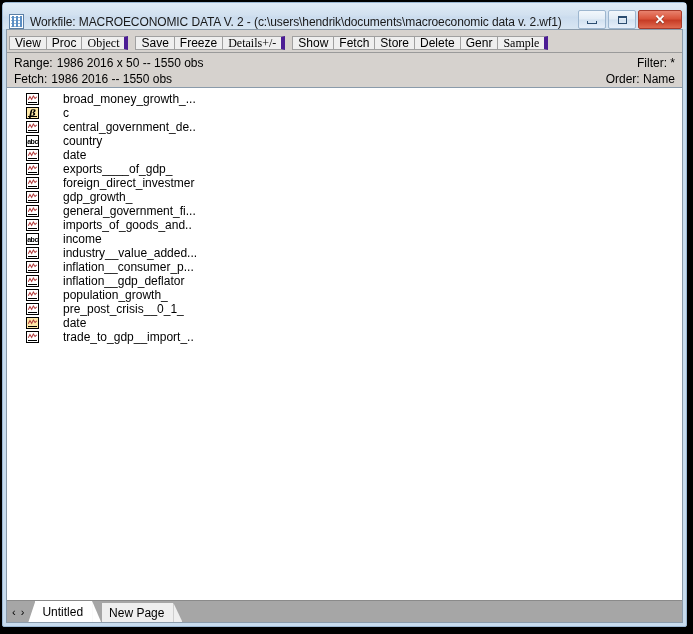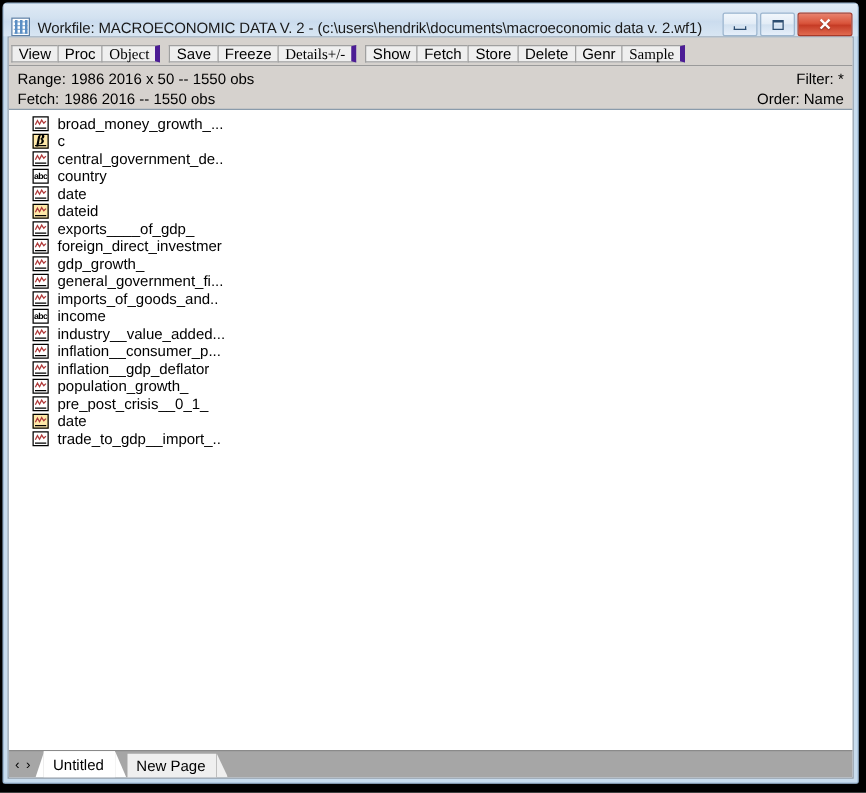--- a/index.html
+++ b/index.html
@@ -197,20 +197,21 @@
     overflow: hidden;
     padding: 4px 0 0 0;
     position: relative;
   }
   .obj-row {
     display: flex;
     align-items: center;
     height: 14px;
     padding-left: 19px;
     cursor: default;
+    gap: 17px;
   }
   .obj-label {
     font-size: 12px;
     color: #000000;
     margin-left: 7px;
     white-space: nowrap;
     line-height: 14px;
   }
 
   
@@ -431,29 +432,20 @@
         <div class="obj-row">
           <div class="obj-icon series">
             <svg class="zigzag" viewBox="0 0 13 12" preserveAspectRatio="none">
               <polyline points="1.5,7 3.5,3 5.5,6.5 7.5,2.5 9.5,5.5 11.5,3.5" fill="none" stroke="#b03a3a" stroke-width="1.2"></polyline>
             </svg>
             <div class="baseline"></div>
           </div>
           <span class="obj-label">date</span>
         </div>
         <div class="obj-row">
-          <div class="obj-icon series-special">
-            <svg class="zigzag" viewBox="0 0 13 12" preserveAspectRatio="none">
-              <polyline points="1.5,7 3.5,3 5.5,6.5 7.5,2.5 9.5,5.5 11.5,3.5" fill="none" stroke="#b03a3a" stroke-width="1.2"></polyline>
-            </svg>
-            <div class="baseline"></div>
-          </div>
-          <span class="obj-label">dateid</span>
-        </div>
-        <div class="obj-row">
           <div class="obj-icon series">
             <svg class="zigzag" viewBox="0 0 13 12" preserveAspectRatio="none">
               <polyline points="1.5,7 3.5,3 5.5,6.5 7.5,2.5 9.5,5.5 11.5,3.5" fill="none" stroke="#b03a3a" stroke-width="1.2"></polyline>
             </svg>
             <div class="baseline"></div>
           </div>
           <span class="obj-label">exports____of_gdp_</span>
         </div>
         <div class="obj-row">
           <div class="obj-icon series">

